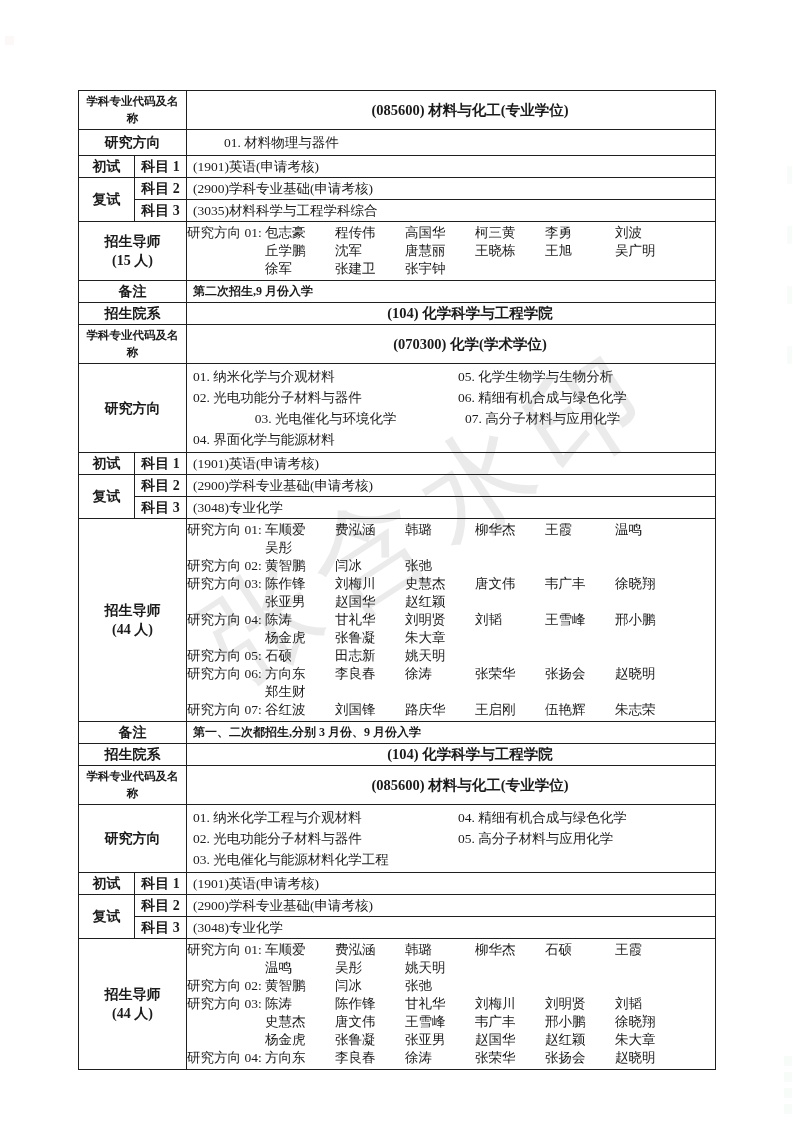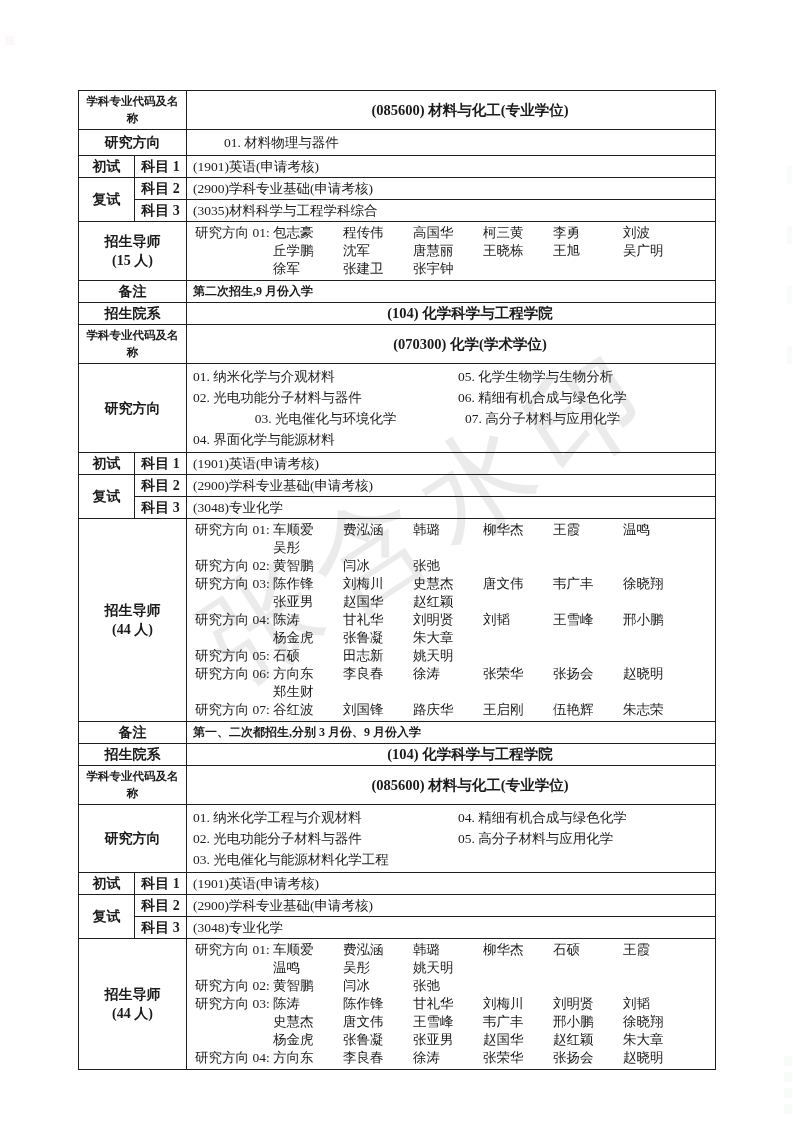--- a/index.html
+++ b/index.html
@@ -18,21 +18,21 @@
     border:1px solid #1f1f1f;
     padding:2px 6px;
     vertical-align:middle;
     font-size:13.5px;line-height:17px;
     word-break:break-all;
   }
   .lbl{font-weight:bold;text-align:center;font-size:14px;}
   .code-lbl{font-size:11.5px;letter-spacing:0;padding:2px 2px;margin-left:32px;}
   .center-bold{font-weight:bold;text-align:center;font-size:14.5px;padding-left:44px;}
   .bold-val{font-weight:bold;font-size:12px;}
-  .mentor-cell{padding:2px 8px;}
+  .mentor-cell{padding:2px 0;}
   .m-line{display:flex;line-height:18px;white-space:nowrap;}
   .m-prefix{width:78px;flex:0 0 78px;}
   .m-name{width:70px;flex:0 0 70px;}
   .dir-wrap{display:flex;align-items:flex-start;}
   .dir-col-left{width:265px;flex:0 0 265px;}
   .dir-item{line-height:21px;white-space:nowrap;}
   .mentor-lbl-line{line-height:19px;text-align:center;font-weight:bold;font-size:14px;}
 
   .watermark{
     position:absolute;left:120px;top:440px;width:620px;

